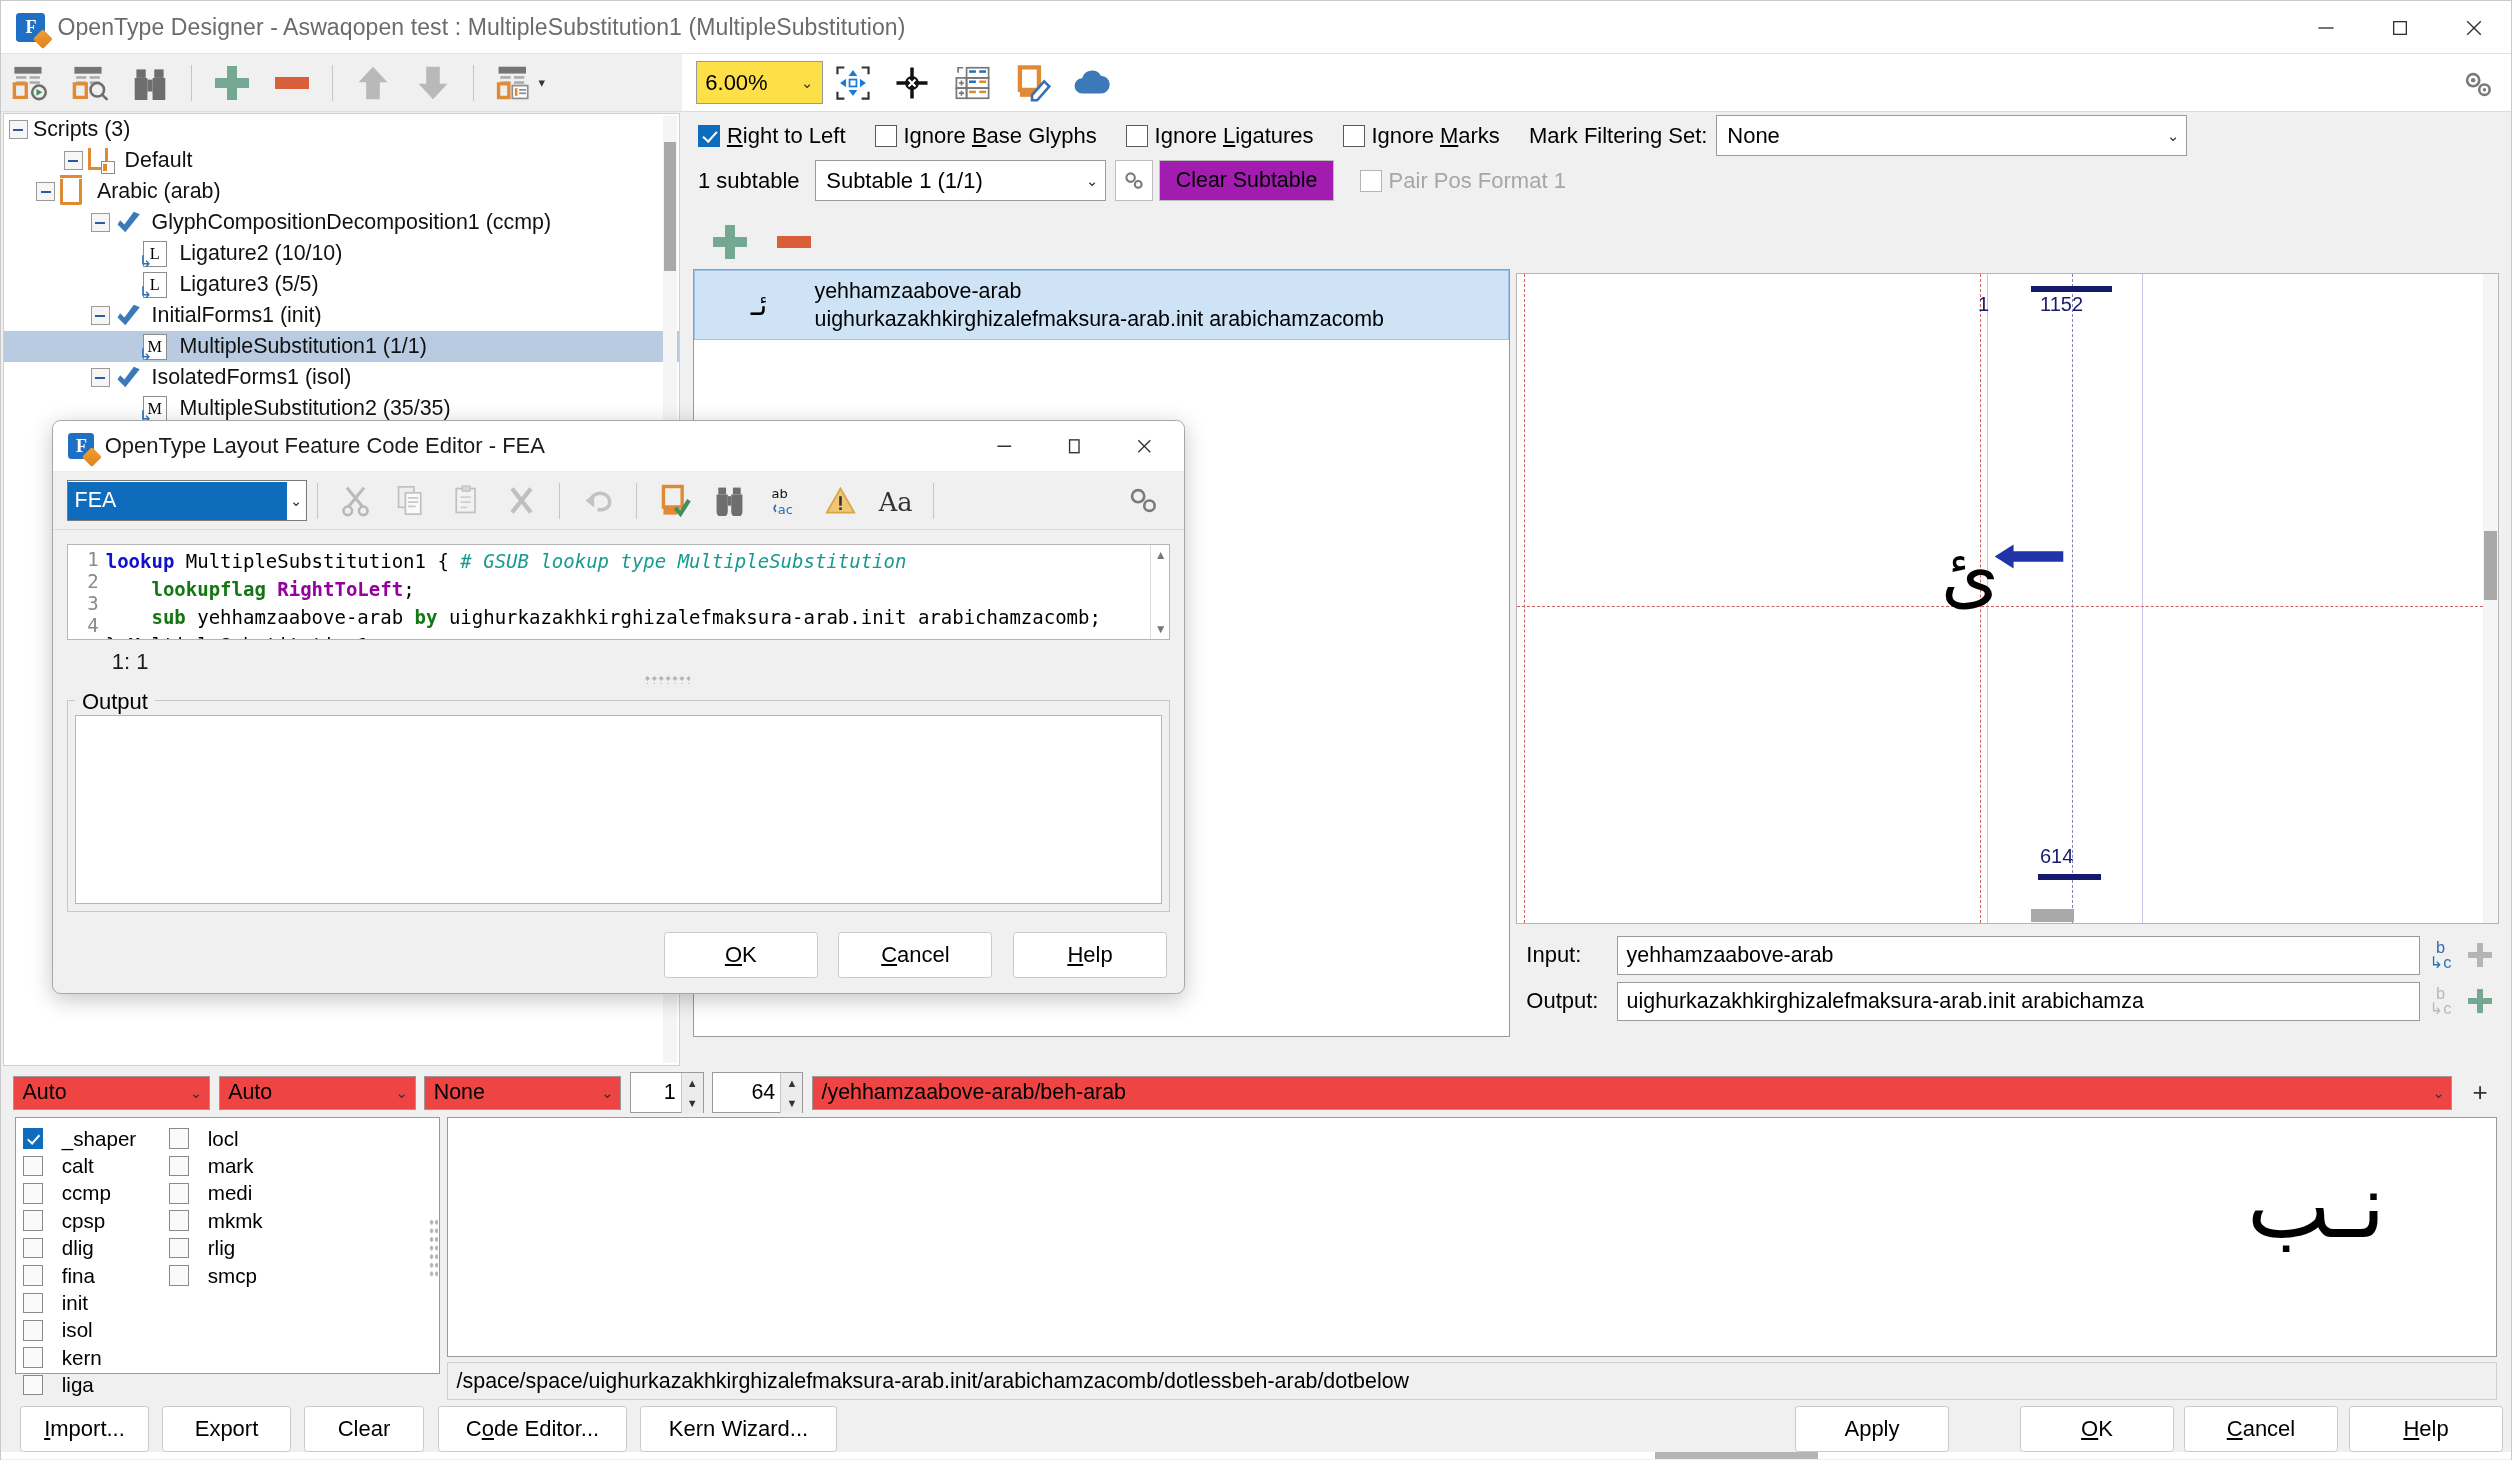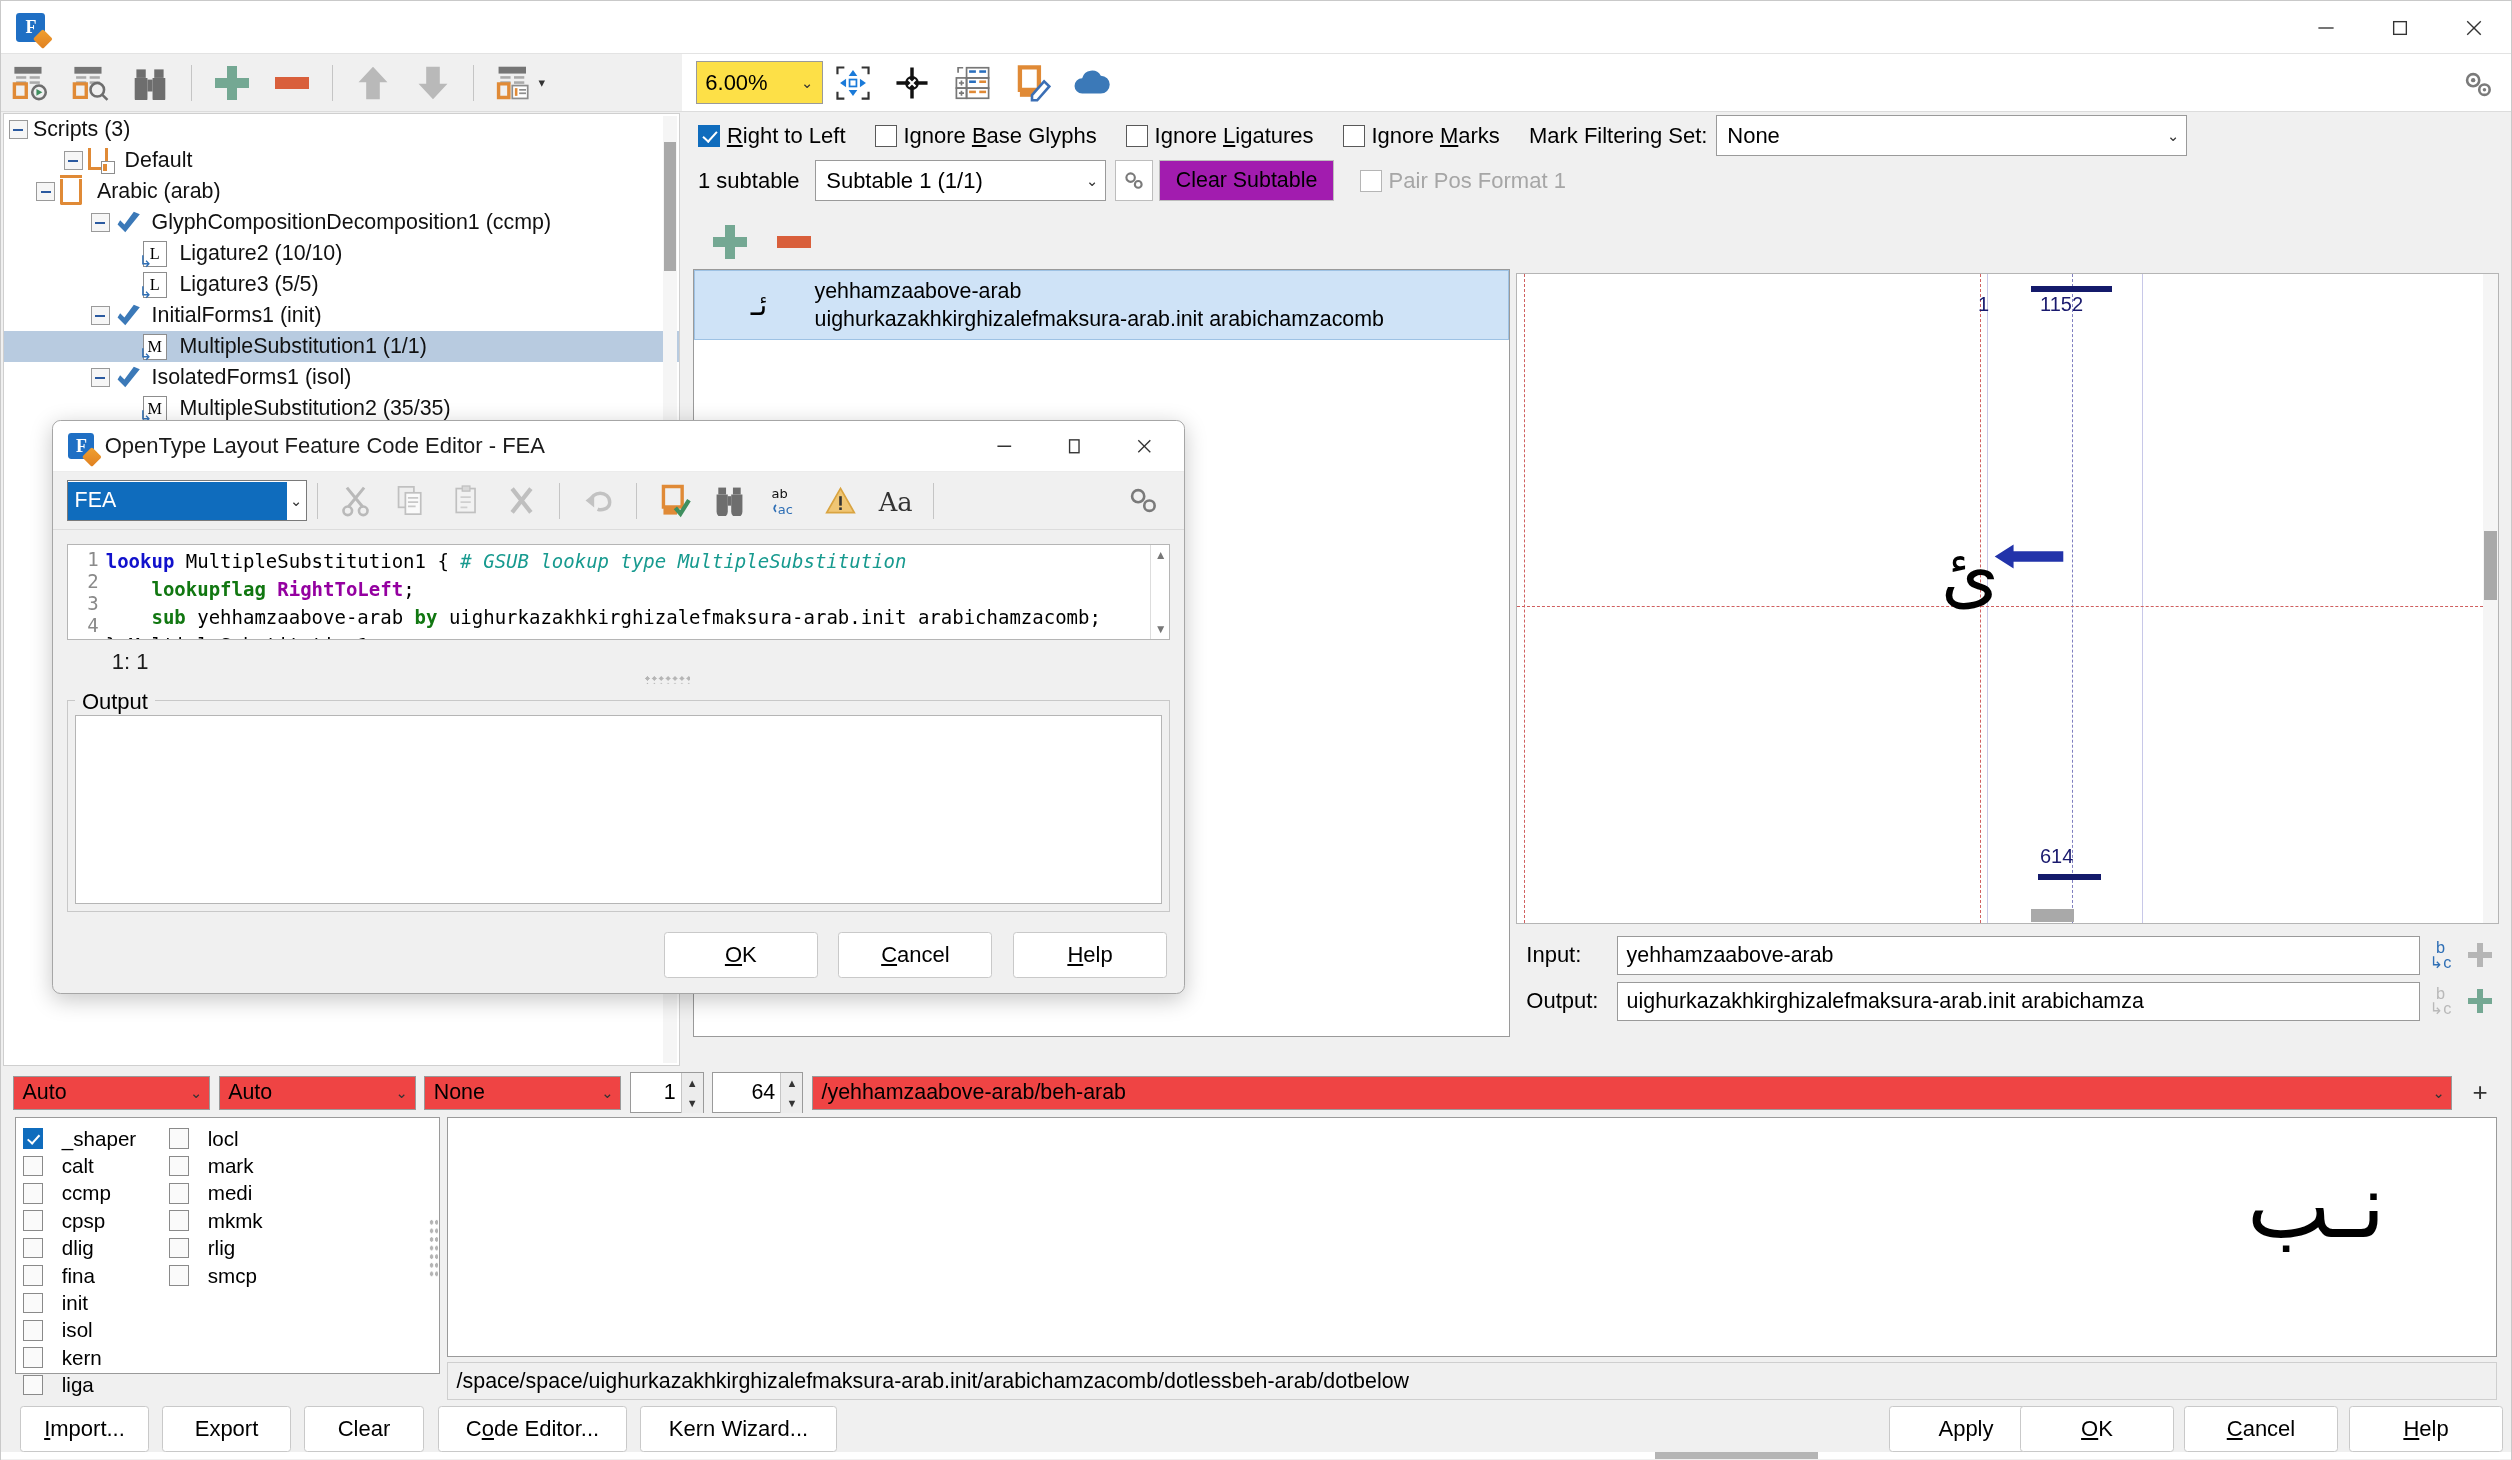--- a/index.html
+++ b/index.html
@@ -473,20 +473,21 @@
 </style>
 </head>
 <body>
 
 <div id="app">
 
   <div id="titlebar">
     <div class="app-icon">
       <div class="fdicon">F</div>
     </div>
+    <div class="title-text">OpenType Designer - Aswaqopen test : MultipleSubstitution1 (MultipleSubstitution)</div>
     <div class="winbtns">
       <div class="winbtn">
         <svg width="22" height="22" viewBox="0 0 26 26">
             <line x1="4" y1="13" x2="22" y2="13" stroke="#333" stroke-width="1.6"></line>
           </svg>
       </div>
       <div class="winbtn">
         <svg width="22" height="22" viewBox="0 0 26 26">
             <rect x="5.5" y="5.5" width="15" height="15" fill="none" stroke="#333" stroke-width="1.6"></rect>
           </svg>
@@ -1098,21 +1099,21 @@
     <div id="renderglyph">نـب</div>
   </div>
   <div id="pathbar">/space/space/uighurkazakhkirghizalefmaksura-arab.init/arabichamzacomb/dotlessbeh-arab/dotbelow</div>
 
   <div id="bottombuttons">
     <div class="bb" style="left:19px; width:129px;"><span class="u">I</span>mport...</div>
     <div class="bb" style="left:161px; width:129px;">Export</div>
     <div class="bb" style="left:303px; width:120px;">Clear</div>
     <div class="bb" style="left:437px; width:189px;">C<span class="u">o</span>de Editor...</div>
     <div class="bb" style="left:639px; width:197px;">Kern Wizard...</div>
-    <div class="bb" style="left:1888px; width:154px;">Apply</div>
+    <div class="bb" style="left:1794px; width:154px;">Apply</div>
     <div class="bb" style="left:2019px; width:154px;"><span class="u">O</span>K</div>
     <div class="bb" style="left:2183px; width:154px;"><span class="u">C</span>ancel</div>
     <div class="bb" style="left:2348px; width:154px;"><span class="u">H</span>elp</div>
   </div>
 
   <div id="bottomstrip">
     <div id="bottomnotch"></div>
   </div>
 
 </div>

